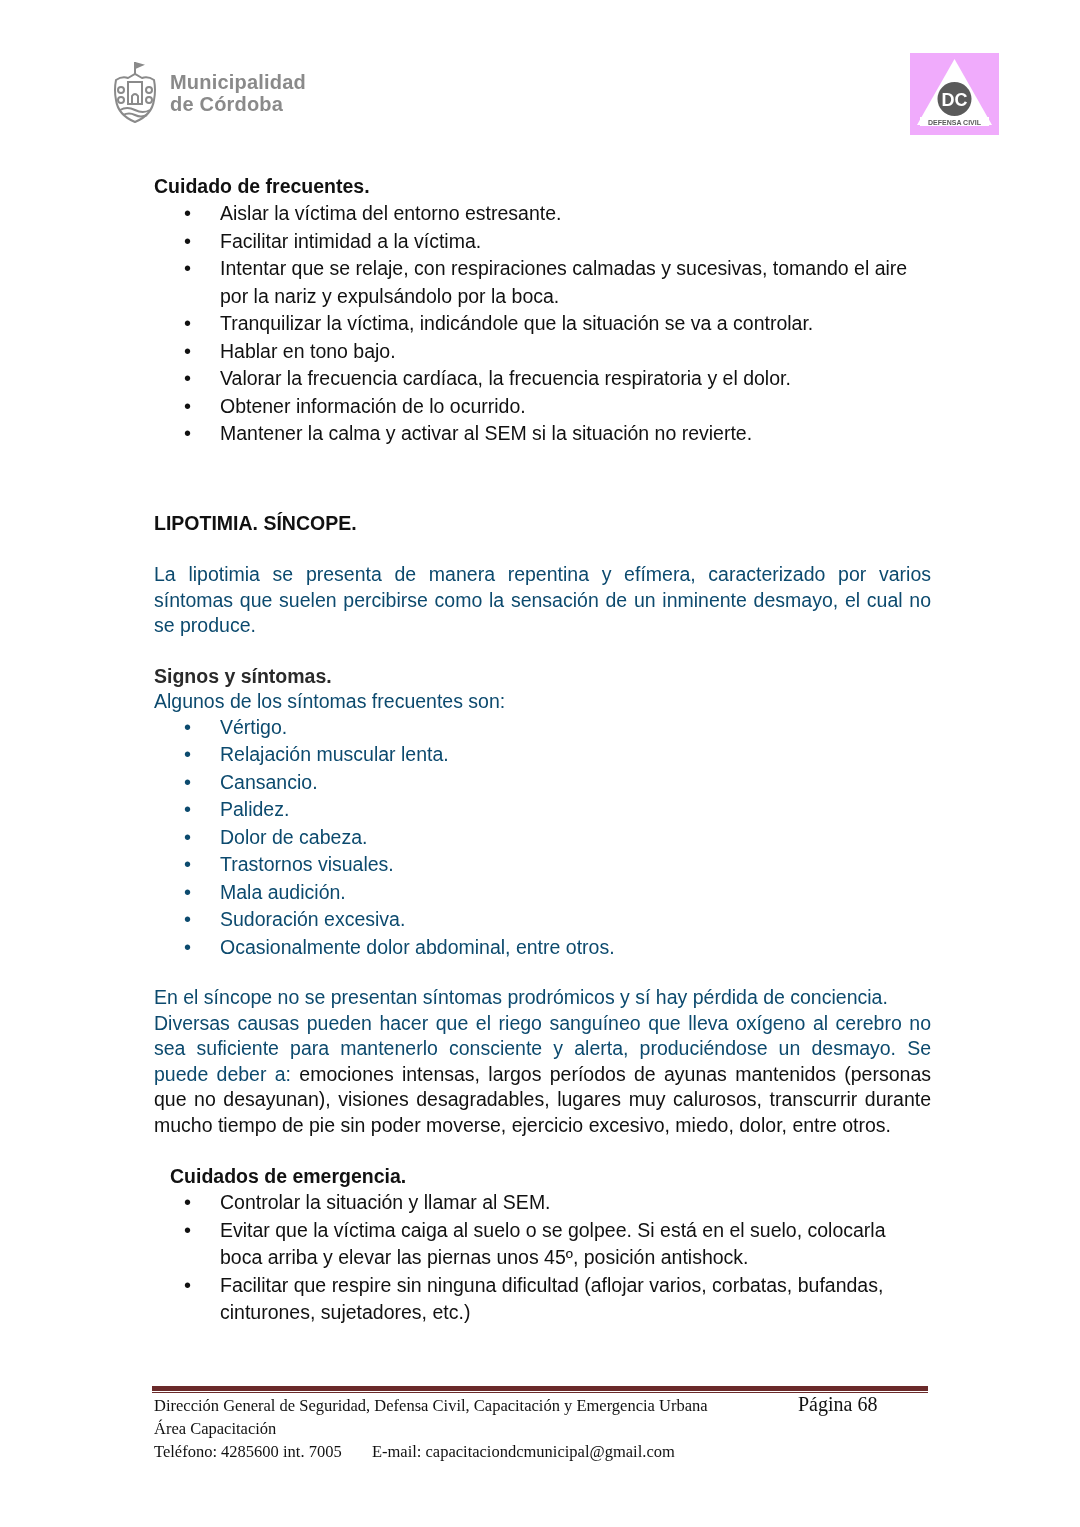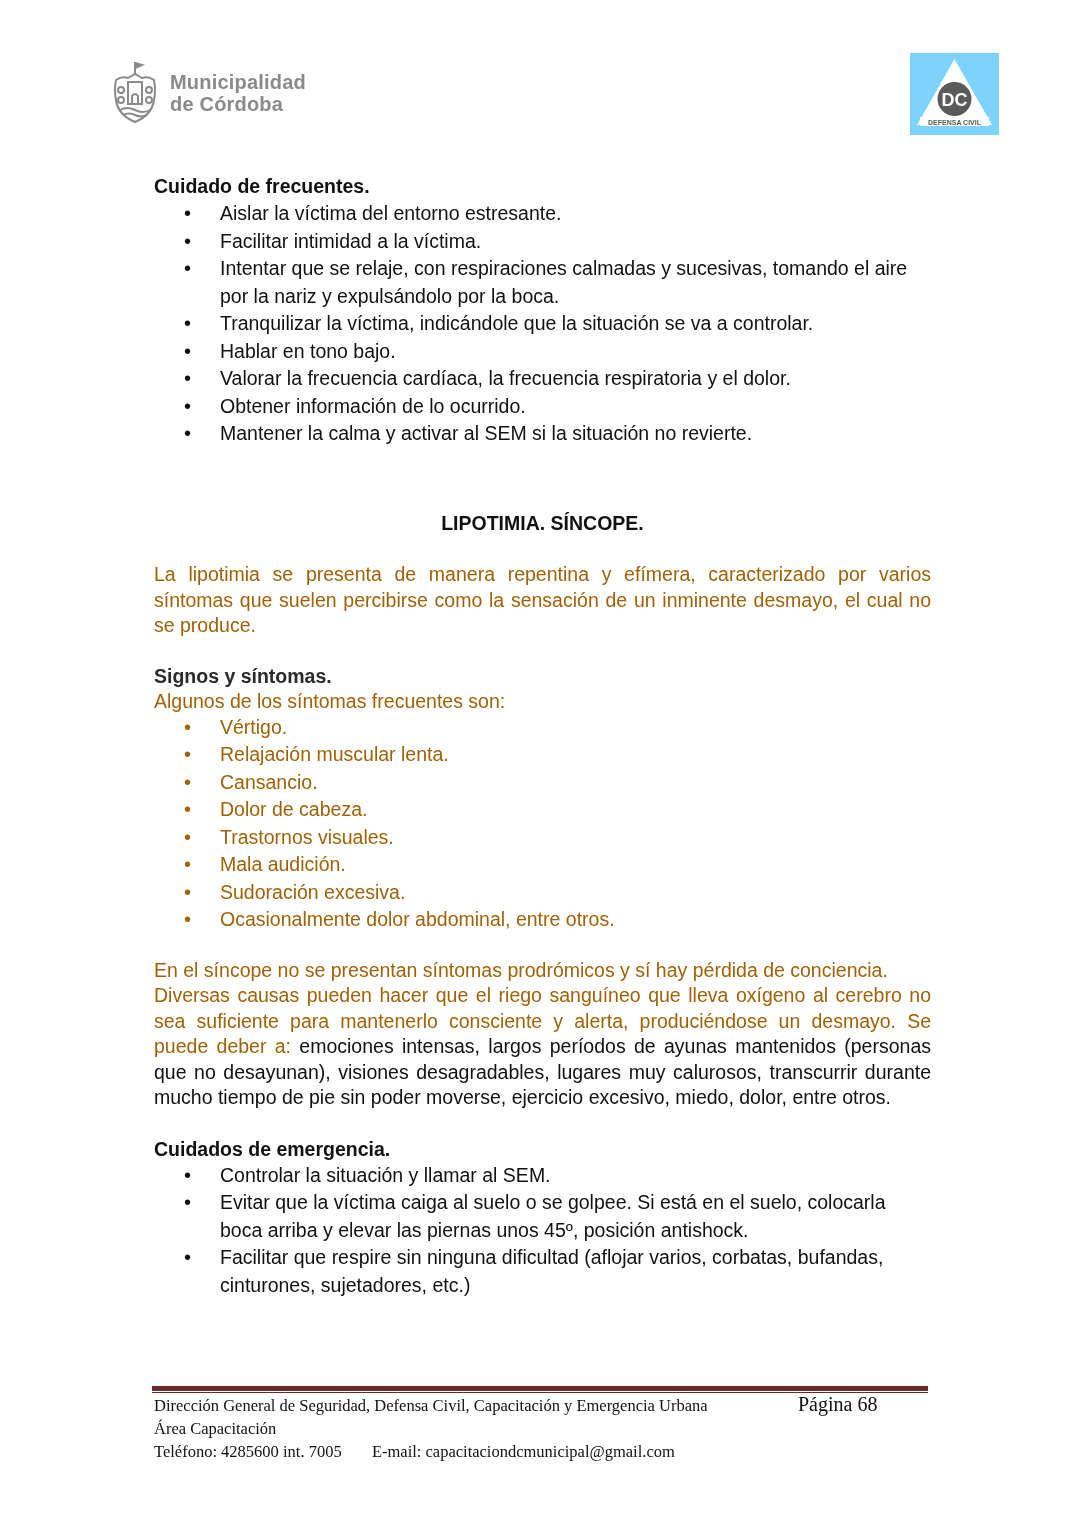--- a/index.html
+++ b/index.html
@@ -2,32 +2,32 @@
 <html><head>
   <meta charset="utf-8">
   <style>
     html, body { margin: 0; padding: 0; background: #ffffff; }
     body { width: 1080px; height: 1527px; position: relative; overflow: hidden; font-family: "Liberation Sans", sans-serif; color: #111; }
 
     .header { position: absolute; left: 0; top: 0; width: 944px; height: 150px; }
     .muni-logo { position: absolute; left: 110px; top: 60px; display: flex; align-items: center; }
     .muni-crest { width: 50px; height: 66px; }
     .muni-text { margin-left: 10px; color: #8a8a8a; font-weight: bold; font-size: 20px; line-height: 22px; letter-spacing: 0.2px; }
-    .dc-logo { position: absolute; left: 910px; top: 53px; width: 89px; height: 82px; background: #7dd3fc; }
+    .dc-logo { position: absolute; left: 910px; top: 53px; width: 89px; height: 82px; background: #f0abfc; }
 
     .content { position: absolute; left: 154px; top: 172px; width: 777px; }
     .h-bold { font-weight: bold; font-size: 19.5px; color: #111; margin: 0; line-height: 28px; }
-    .title { text-align: center; font-weight: bold; font-size: 19.5px; color: #111; position: absolute; left: 154px; width: 777px; top: 512px; }
+    .title { text-align: left; font-weight: bold; font-size: 19.5px; color: #111; position: absolute; left: 154px; width: 777px; top: 512px; }
 
     ul.list { list-style: none; margin: 0; padding: 0; }
     ul.list li { position: relative; padding-left: 66px; font-size: 19.5px; line-height: 27.5px; }
     ul.list li::before { content: "•"; position: absolute; left: 30px; top: 0; font-size: 20px; }
 
     .black { color: #111; }
-    .gray { color: #a16207; }
+    .gray { color: #0c4a6e; }
 
     p.just { text-align: justify; text-align-last: left; font-size: 19.5px; line-height: 25.5px; margin: 0; }
 
     .footer-rule { position: absolute; left: 152px; top: 1386px; width: 776px; height: 5px; background: #6b2a2a; }
     .footer-rule2 { position: absolute; left: 152px; top: 1392px; width: 776px; height: 1px; background: #6b2a2a; }
     .footer { position: absolute; left: 154px; top: 1394px; width: 776px; font-family: "Liberation Serif", serif; font-size: 16.5px; color: #111; line-height: 23px; }
     .footer .page { position: absolute; left: 644px; top: -1px; font-size: 20px; }
   </style>
 </head>
 <body>
@@ -84,31 +84,32 @@
 
 <div class="content" style="top:562px;">
   <p class="just gray">La lipotimia se  presenta de manera repentina y efímera, caracterizado por varios síntomas que suelen percibirse como la sensación de un inminente desmayo, el cual no se produce.</p>
 
   <h3 class="h-bold" style="margin-top:24px; line-height:26px; color:#2a2a2a;">Signos y síntomas.</h3>
   <div class="gray" style="font-size:19.5px; line-height:25px;">Algunos de los síntomas frecuentes son:</div>
   <ul class="list gray" style="line-height:26.6px;">
     <li>Vértigo.</li>
     <li>Relajación muscular lenta.</li>
     <li>Cansancio.</li>
+    <li>Palidez.</li>
     <li>Dolor de cabeza.</li>
     <li>Trastornos visuales.</li>
     <li>Mala audición.</li>
     <li>Sudoración excesiva.</li>
     <li>Ocasionalmente dolor abdominal, entre otros.</li>
   </ul>
 
   <p class="just gray" style="margin-top:24px;">En el síncope no se presentan síntomas prodrómicos y sí hay pérdida de conciencia.</p>
   <p class="just"><span class="gray">Diversas causas pueden hacer que el riego sanguíneo que lleva oxígeno al cerebro no sea suficiente para mantenerlo consciente y alerta, produciéndose un desmayo. Se puede deber a: </span><span class="black">emociones intensas, largos períodos de ayunas mantenidos (personas que no desayunan), visiones desagradables, lugares muy calurosos, transcurrir durante mucho tiempo de pie sin poder moverse, ejercicio excesivo, miedo, dolor, entre otros.</span></p>
 
-  <h3 class="h-bold" style="margin-top:25px; line-height:26px;">Cuidados de emergencia.</h3>
+  <h3 class="h-bold" style="margin-top:25px; line-height:26px;margin-left:16px;">Cuidados de emergencia.</h3>
   <ul class="list black" style="line-height:25.5px;">
     <li>Controlar la situación y llamar al SEM.</li>
     <li>Evitar que la víctima caiga al suelo o se golpee. Si está en el suelo, colocarla boca arriba y elevar  las piernas unos 45º, posición antishock.</li>
     <li style="padding-right:40px;">Facilitar que respire sin ninguna dificultad (aflojar varios, corbatas, bufandas, cinturones, sujetadores, etc.)</li>
   </ul>
 </div>
 
 <div class="footer-rule"></div>
 <div class="footer-rule2"></div>
 <div class="footer">

